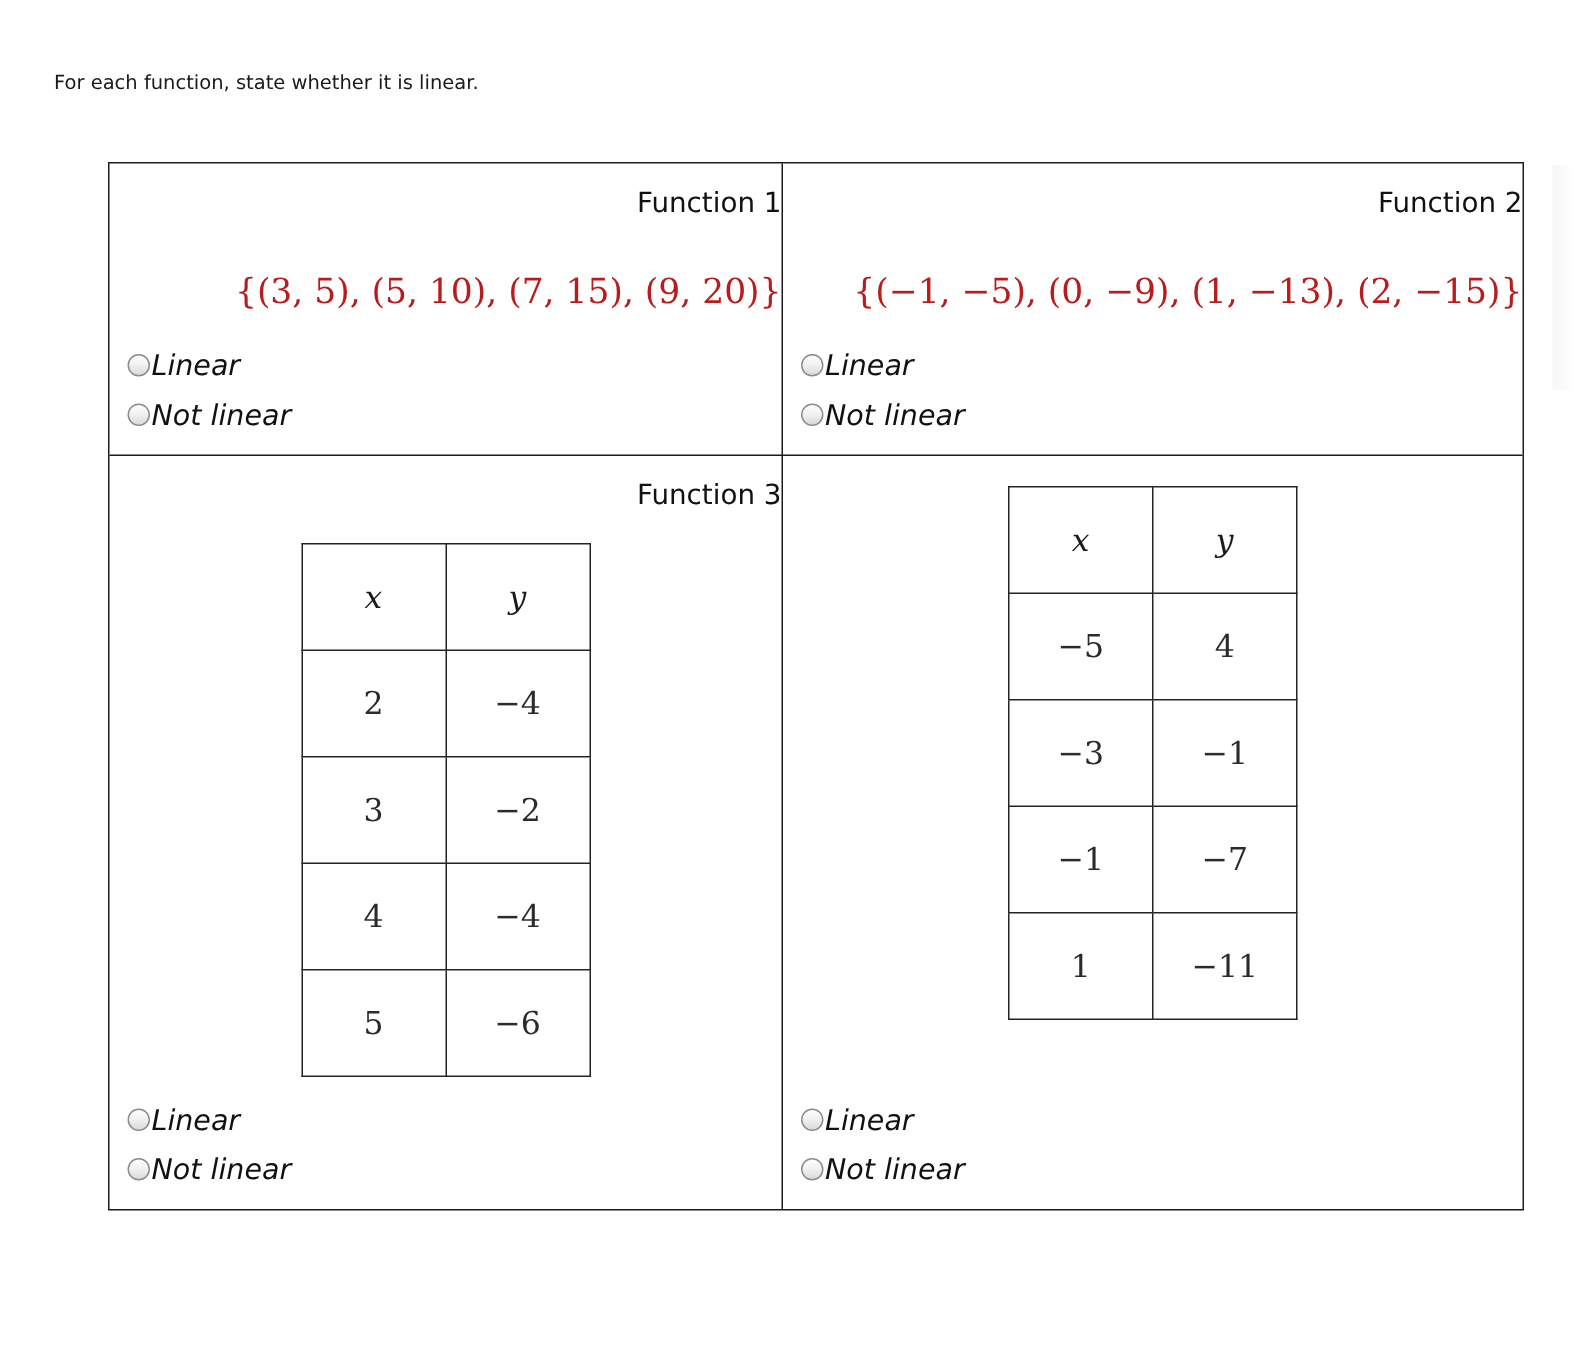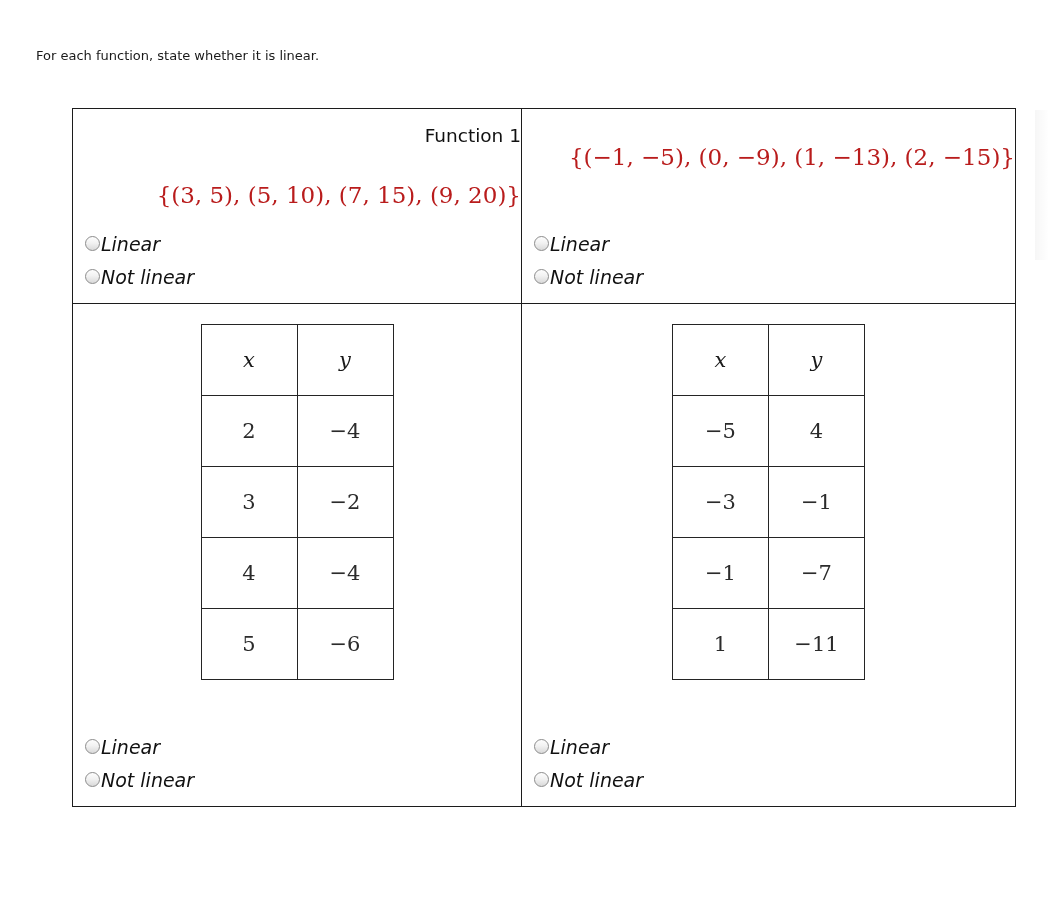--- a/index.html
+++ b/index.html
@@ -151,34 +151,36 @@
         <span class="radio-label">Linear</span>
       </div>
       <div class="radio-row">
         <span class="radio-dot"></span>
         <span class="radio-label">Not linear</span>
       </div>
     </div>
   </div>
 
   <div class="cell row-t">
+    <div class="cell-title">Function 2</div>
     <div class="math-set">{(−1, −5), (0, −9), (1, −13), (2, −15)}</div>
     <div class="radio-group">
       <div class="radio-row">
         <span class="radio-dot"></span>
         <span class="radio-label">Linear</span>
       </div>
       <div class="radio-row">
         <span class="radio-dot"></span>
         <span class="radio-label">Not linear</span>
       </div>
     </div>
   </div>
 
   <div class="cell col-l">
+    <div class="cell-title">Function 3</div>
     <div class="xy-wrap">
       <table class="xy">
         <tbody>
           <tr>
             <td class="hdr">x</td>
             <td class="hdr">y</td>
           </tr>
           <tr>
             <td>2</td>
             <td>−4</td>

